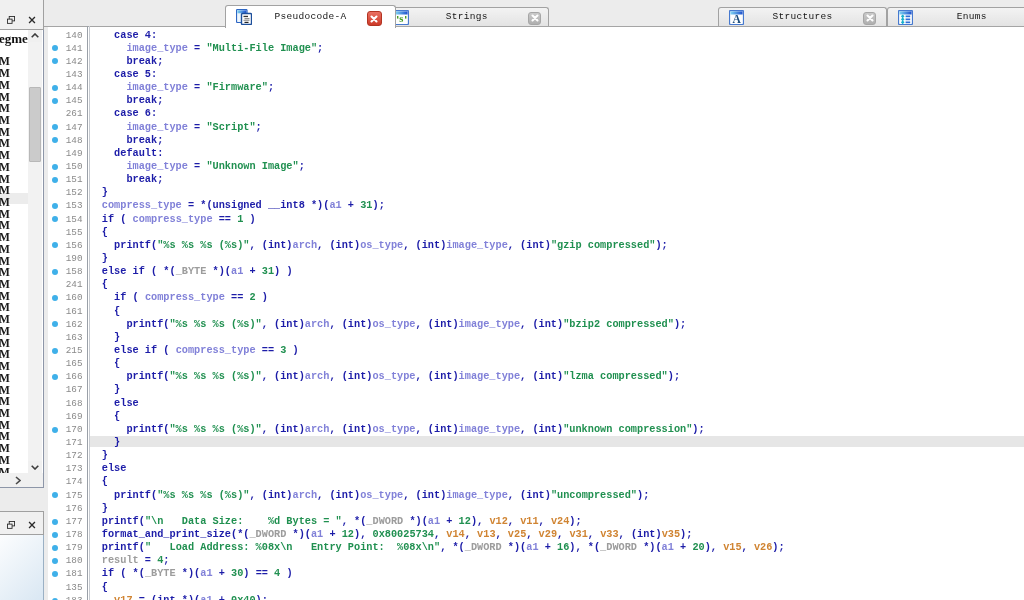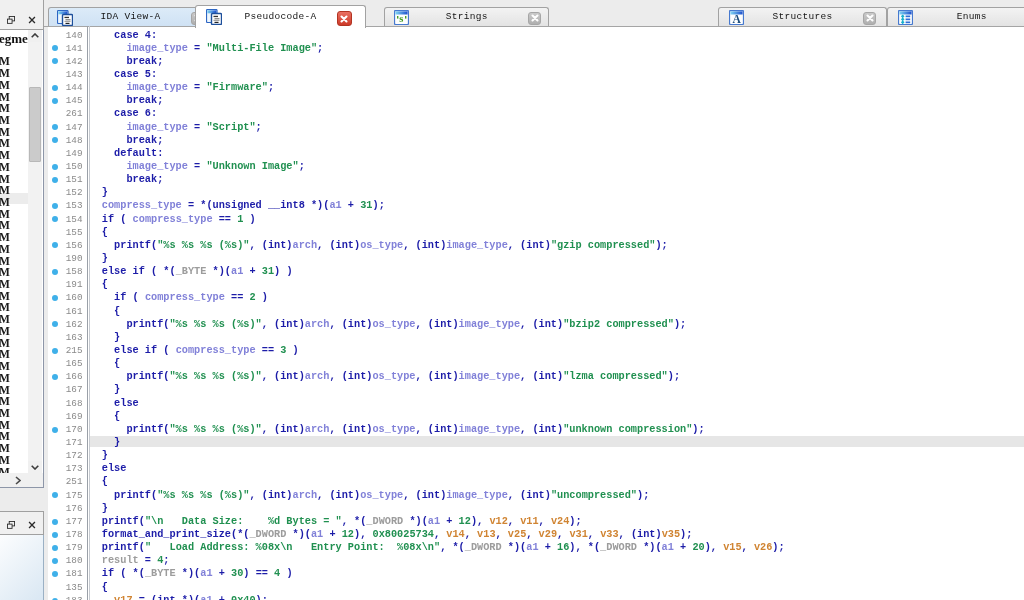--- a/index.html
+++ b/index.html
@@ -84,37 +84,20 @@
           <stop offset="1" stop-color="#c8ddf2"></stop>
         </linearGradient>
         <linearGradient id="gov" x1="0" y1="0" x2="1" y2="1">
           <stop offset="0" stop-color="#fcfdfe"></stop>
           <stop offset="1" stop-color="#d9e7f3"></stop>
         </linearGradient>
       </defs>
     </svg>
 <div id="pane"></div>
 <div style="position:absolute;left:44px;top:25.5px;width:980px;height:1px;background:#a5a5a5"></div>
-    <div class="tab tblue" style="left:48.0px;width:164.8px">
-      <div class="tlbl" style="left:0.0px">IDA View-A</div>
-      <svg class="tic" style="left:8.0px;top:1.5px" width="16" height="16" viewBox="0 0 16 16">
-        <rect x="0.5" y="0.5" width="10.5" height="13" rx="1" fill="#eef7fd" stroke="#2e66c4" stroke-width="1.2"></rect>
-        <rect x="1.3" y="1.3" width="9" height="3" fill="url(#g)"></rect>
-        <rect x="5.5" y="4.5" width="10" height="11" rx="1" fill="#fff" stroke="#1d4f9b" stroke-width="1.4"></rect>
-        <rect x="7.5" y="6.8" width="4.5" height="1.3" fill="#333"></rect>
-        <rect x="8.5" y="9.2" width="5" height="1.1" fill="#777"></rect>
-        <rect x="7.5" y="10.8" width="6" height="1.1" fill="#999"></rect>
-        <rect x="8.5" y="12.8" width="4" height="1.2" fill="#222"></rect>
-      </svg>
-      <div class="cbtn" style="left:142.0px;top:3.8px">
-        <svg width="10" height="10" viewBox="0 0 10 10">
-          <path d="M2.5 2.5 L7.5 7.5 M7.5 2.5 L2.5 7.5" stroke="#fdfdfd" stroke-width="2.1" stroke-linecap="round"></path>
-        </svg>
-      </div>
-    </div>
     <div class="tab tgray" style="left:383.8px;width:165.7px">
       <div class="tlbl" style="left:0.0px">Strings</div>
       <svg class="tic" style="left:9.5px;top:2.0px" width="15" height="15" viewBox="0 0 15 15">
         <rect x="0.5" y="0.5" width="14" height="14" rx="1.2" fill="#fdfefe" stroke="#4679cf" stroke-width="1.25"></rect>
         <rect x="1.4" y="1.4" width="12.2" height="3.1" fill="url(#g)"></rect>
         <text x="7.4" y="12.2" font-family="Liberation Serif" font-size="10.5" font-weight="bold" fill="#3f9a1e" text-anchor="middle">s</text>
         <rect x="3" y="6" width="1.4" height="2.6" fill="#49a025"></rect>
         <rect x="11" y="6" width="1.4" height="2.6" fill="#49a025"></rect>
       </svg>
       <div class="cbtn" style="left:143.7px;top:3.8px">
@@ -142,21 +125,21 @@
         <rect x="0.5" y="0.5" width="14" height="14" rx="1.2" fill="#fdfefe" stroke="#4679cf" stroke-width="1.25"></rect>
         <rect x="1.4" y="1.4" width="12.2" height="3.1" fill="url(#g)"></rect>
         <rect x="3.4" y="5.0" width="2.6" height="2.6" transform="rotate(45 4.7 6.3)" fill="#17b0cc"></rect>
         <rect x="7.6" y="5.5" width="4.6" height="1.7" fill="#2f6fd8"></rect>
         <rect x="3.4" y="8.0" width="2.6" height="2.6" transform="rotate(45 4.7 9.3)" fill="#17b0cc"></rect>
         <rect x="7.6" y="8.5" width="4.6" height="1.7" fill="#2f6fd8"></rect>
         <rect x="3.4" y="11.0" width="2.6" height="2.6" transform="rotate(45 4.7 12.3)" fill="#17b0cc"></rect>
         <rect x="7.6" y="11.5" width="4.6" height="1.7" fill="#2f6fd8"></rect>
       </svg>
     </div>
-    <div class="tab tact" style="left:195px;width:171px">
+    <div class="tab tact" style="left:225px;width:171px">
       <div class="tlbl">Pseudocode-A</div>
       <svg class="tic" style="left:9.7px;top:3.0px" width="16" height="16" viewBox="0 0 16 16">
         <rect x="0.5" y="0.5" width="10.5" height="13" rx="1" fill="#eef7fd" stroke="#2e66c4" stroke-width="1.2"></rect>
         <rect x="1.3" y="1.3" width="9" height="3" fill="url(#g)"></rect>
         <rect x="5.5" y="4.5" width="10" height="11" rx="1" fill="#fff" stroke="#1d4f9b" stroke-width="1.4"></rect>
         <rect x="7.5" y="6.8" width="4.5" height="1.3" fill="#333"></rect>
         <rect x="8.5" y="9.2" width="5" height="1.1" fill="#777"></rect>
         <rect x="7.5" y="10.8" width="6" height="1.1" fill="#999"></rect>
         <rect x="8.5" y="12.8" width="4" height="1.2" fill="#222"></rect>
       </svg>
@@ -297,36 +280,36 @@
       <div class="cl">149</div>
       <div class="cl">150</div>
       <div class="cl">151</div>
       <div class="cl">152</div>
       <div class="cl">153</div>
       <div class="cl">154</div>
       <div class="cl">155</div>
       <div class="cl">156</div>
       <div class="cl">190</div>
       <div class="cl">158</div>
-      <div class="cl">191</div>
+      <div class="cl">241</div>
       <div class="cl">160</div>
       <div class="cl">161</div>
       <div class="cl">162</div>
       <div class="cl">163</div>
       <div class="cl">215</div>
       <div class="cl">165</div>
       <div class="cl">166</div>
       <div class="cl">167</div>
       <div class="cl">168</div>
       <div class="cl">169</div>
       <div class="cl">170</div>
       <div class="cl">171</div>
       <div class="cl">172</div>
       <div class="cl">173</div>
-      <div class="cl">251</div>
+      <div class="cl">174</div>
       <div class="cl">175</div>
       <div class="cl">176</div>
       <div class="cl">177</div>
       <div class="cl">178</div>
       <div class="cl">179</div>
       <div class="cl">180</div>
       <div class="cl">181</div>
       <div class="cl">135</div>
       <div class="cl">183</div>
     </div>

